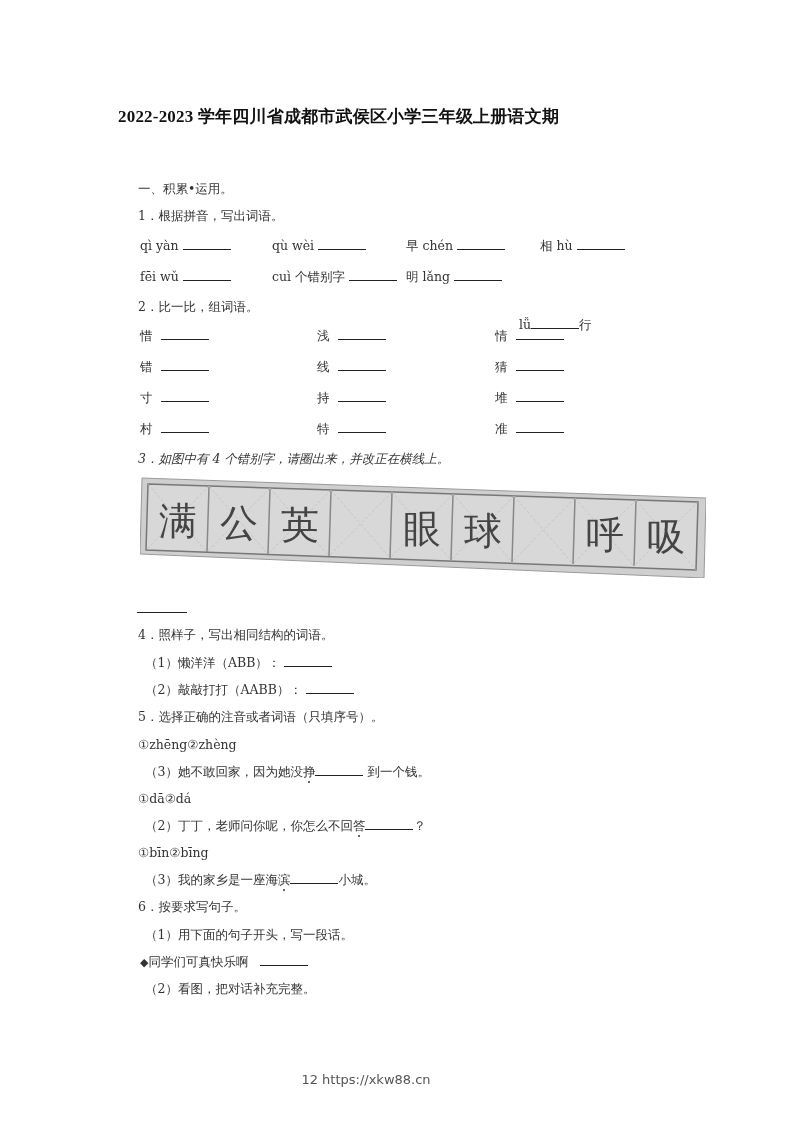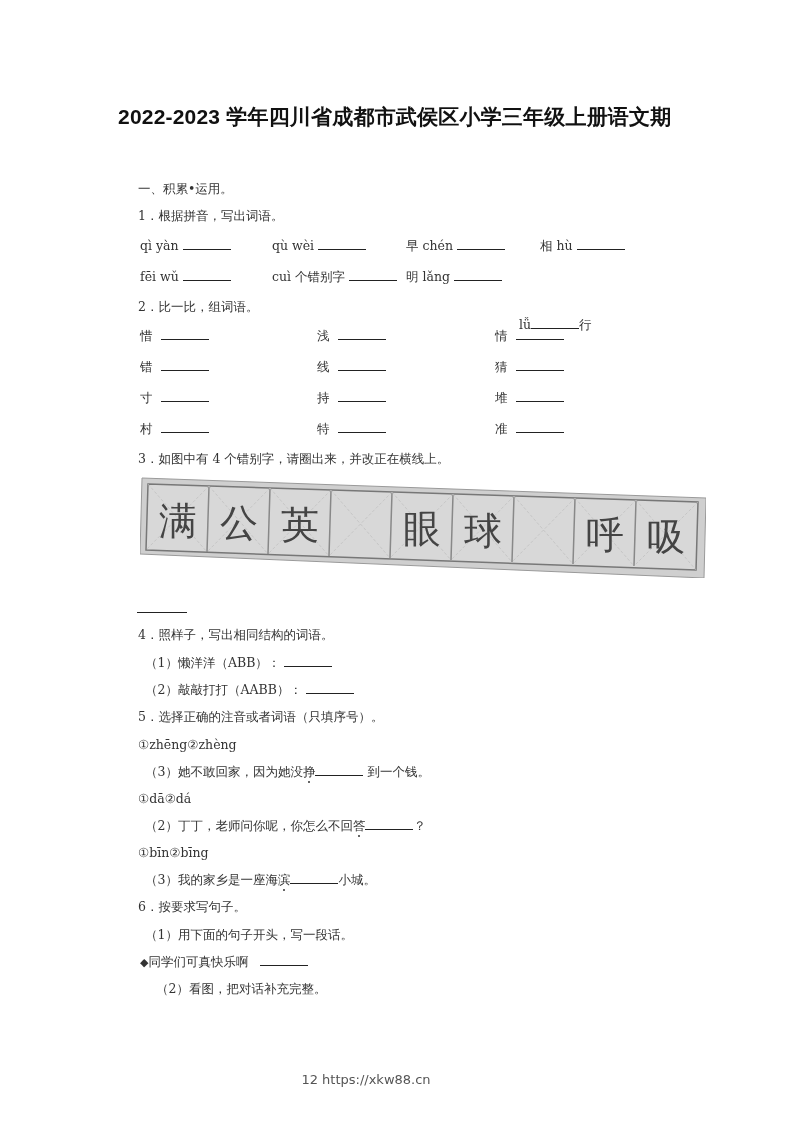--- a/index.html
+++ b/index.html
@@ -1,20 +1,20 @@
 <!DOCTYPE html>
 <html><head>
 <meta charset="utf-8">
 <style>
   html, body { margin: 0; padding: 0; background: #ffffff; }
   body { width: 793px; height: 1122px; position: relative; overflow: hidden;
          font-family: "DejaVu Serif", "Liberation Serif", serif; color: #222; }
   .title { position: absolute; left: 118px; top: 94px; width: 580px;
-           font-family: Liberation Sans, sans-serif; font-weight: bold;
-           font-size: 21px; line-height: 46px; color: #111; letter-spacing: 0.2px; }
+           font-family: Liberation Serif, serif; font-weight: bold;
+           font-size: 17px; line-height: 46px; color: #111; letter-spacing: 0.2px; }
   .line { position: absolute; font-size: 12.5px; line-height: 18px; white-space: nowrap; color: #333; }
   .blank { display: inline-block; border-bottom: 1px solid #222; height: 12px; vertical-align: baseline; margin-left: 4px; }
   .b48 { width: 48px; }
   .dotc { position: relative; }
   .dotc::after { content: ""; position: absolute; left: 50%; bottom: -4px; width: 2px; height: 2px; background:#333; border-radius: 50%; transform: translateX(-50%); }
   .grid-img { position: absolute; left: 140px; top: 474px; width: 566px; height: 104px; }
   .grid-img svg { width: 100%; height: 100%; }
   .footer { position: absolute; left: 0; width: 732px; top: 1072px; text-align: center;
             font-family: "DejaVu Sans", "Liberation Sans", sans-serif; font-size: 13px; color: #555; }
   .diamond { font-size: 11px; }
@@ -49,21 +49,21 @@
 <div class="line" style="left:317px;top:327px;"><span>浅</span><span class="blank b48" style="margin-left:8px;"></span></div>
 <div class="line" style="left:317px;top:358px;"><span>线</span><span class="blank b48" style="margin-left:8px;"></span></div>
 <div class="line" style="left:317px;top:389px;"><span>持</span><span class="blank b48" style="margin-left:8px;"></span></div>
 <div class="line" style="left:317px;top:420px;"><span>特</span><span class="blank b48" style="margin-left:8px;"></span></div>
 
 <div class="line" style="left:495px;top:327px;"><span>情</span><span class="blank b48" style="margin-left:8px;"></span></div>
 <div class="line" style="left:495px;top:358px;"><span>猜</span><span class="blank b48" style="margin-left:8px;"></span></div>
 <div class="line" style="left:495px;top:389px;"><span>堆</span><span class="blank b48" style="margin-left:8px;"></span></div>
 <div class="line" style="left:495px;top:420px;"><span>准</span><span class="blank b48" style="margin-left:8px;"></span></div>
 
-<div class="line" style="left:138px;top:450px;">3．如图中有 4 个错别字，请圈出来，并改正在横线上。</div>
+<div class="line" style="left:138px;top:450px;font-style:italic;">3．如图中有 4 个错别字，请圈出来，并改正在横线上。</div>
 
 <div class="grid-img">
   <svg viewBox="0 0 566 104" preserveAspectRatio="none">
     <polygon points="2,4 566,24 564,104 0,80" fill="#cfcfcf" stroke="#9a9a9a" stroke-width="1"></polygon>
     <polygon points="8,10 558,28 556,96 6,76" fill="#d8d8d8" stroke="#777" stroke-width="1.5"></polygon>
     <g stroke="#888" stroke-width="1.5">
       <line x1="69" y1="12" x2="67" y2="78"></line>
       <line x1="130" y1="14" x2="128" y2="80"></line>
       <line x1="191" y1="16" x2="189" y2="82"></line>
       <line x1="252" y1="18" x2="250" y2="84"></line>
@@ -113,15 +113,15 @@
 <div class="line" style="left:138px;top:736px;">①zhēng②zhèng</div>
 <div class="line" style="left:145px;top:763px;"><span>（3）她不敢回家，因为她没</span><span class="dotc">挣</span><span class="blank b48" style="margin-left:0;"></span><span> 到一个钱。</span></div>
 <div class="line" style="left:138px;top:790px;">①dā②dá</div>
 <div class="line" style="left:145px;top:817px;"><span>（2）丁丁，老师问你呢，你怎么不回</span><span class="dotc">答</span><span class="blank b48" style="margin-left:0;"></span><span>？</span></div>
 <div class="line" style="left:138px;top:844px;">①bīn②bīng</div>
 <div class="line" style="left:145px;top:871px;"><span>（3）我的家乡是一座海</span><span class="dotc">滨</span><span class="blank b48" style="margin-left:0;"></span><span>小城。</span></div>
 
 <div class="line" style="left:138px;top:898px;">6．按要求写句子。</div>
 <div class="line" style="left:145px;top:926px;">（1）用下面的句子开头，写一段话。</div>
 <div class="line" style="left:140px;top:953px;"><span class="diamond">◆</span><span>同学们可真快乐啊</span><span class="blank b48" style="margin-left:12px;"></span></div>
-<div class="line" style="left:156px;top:980px;">（2）看图，把对话补充完整。</div>
+<div class="line" style="left:145px;top:980px;">（2）看图，把对话补充完整。</div>
 
 <div class="footer">12 https://xkw88.cn</div>
 
 </body></html>

